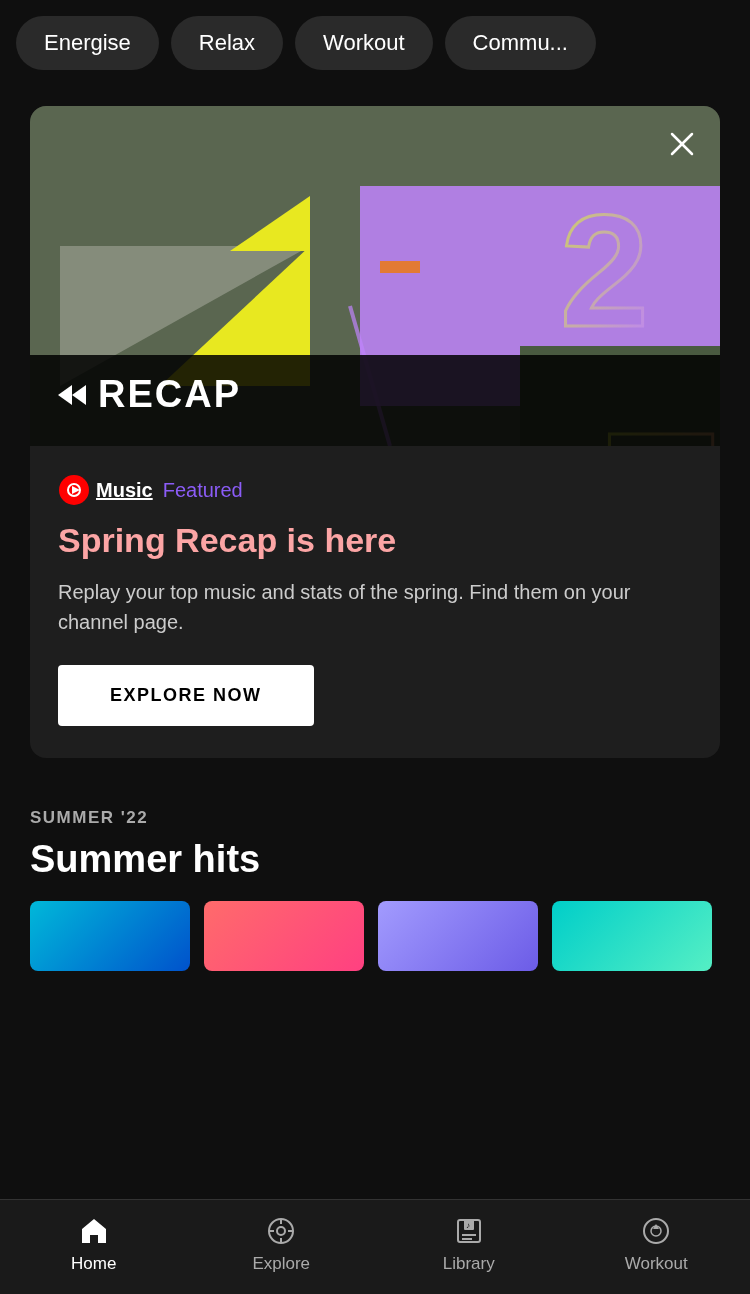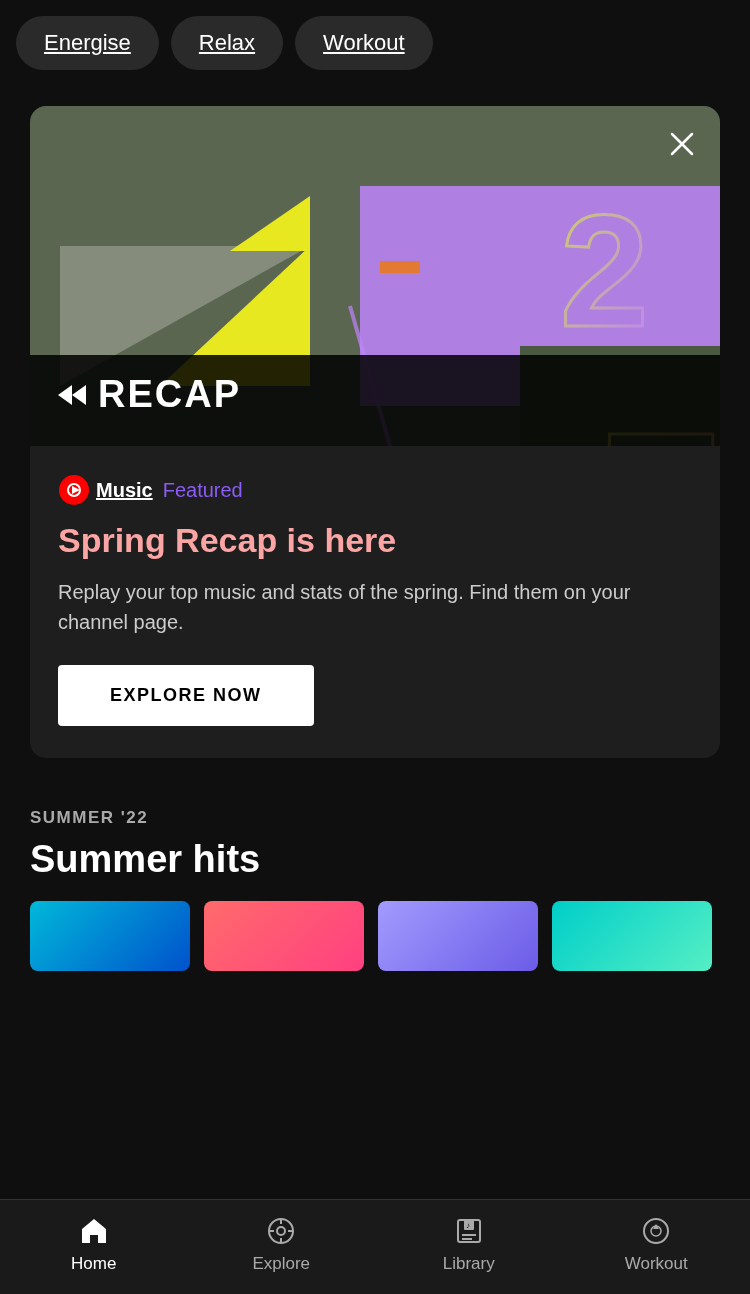--- a/index.html
+++ b/index.html
@@ -15,21 +15,20 @@
     }
 
     
     .tabs-container {
       display: flex;
       flex-direction: row;
       gap: 12px;
       padding: 16px 16px 16px 16px;
       background: #0f0f0f;
       overflow: hidden;
-      text-decoration: underline;
     }
 
     .tab-pill {
       background: #2a2a2a;
       border-radius: 50px;
       padding: 14px 28px;
       font-size: 22px;
       font-weight: 500;
       color: #ffffff;
       white-space: nowrap;
@@ -255,20 +254,21 @@
       height: 100px;
     }
   </style>
 </head>
 <body>
 
 <div class="tabs-container">
   <div class="tab-pill">Energise</div>
   <div class="tab-pill">Relax</div>
   <div class="tab-pill">Workout</div>
+  <div class="tab-pill">Commu...</div>
 </div>
 
 <div class="banner-card">
 
   <div class="banner-image">
     
     <svg width="100%" height="100%" viewBox="0 0 690 340" xmlns="http://www.w3.org/2000/svg">
 
       <rect width="690" height="340" fill="#5a6650"></rect>
 

